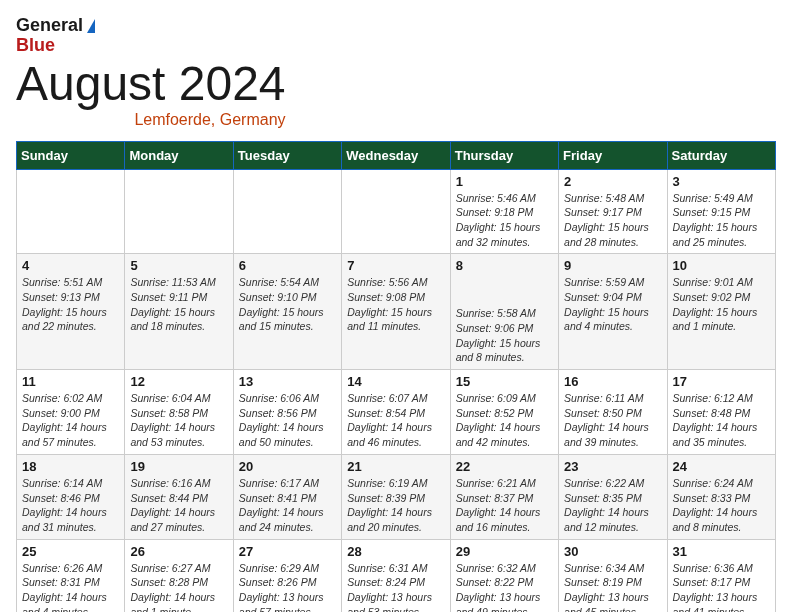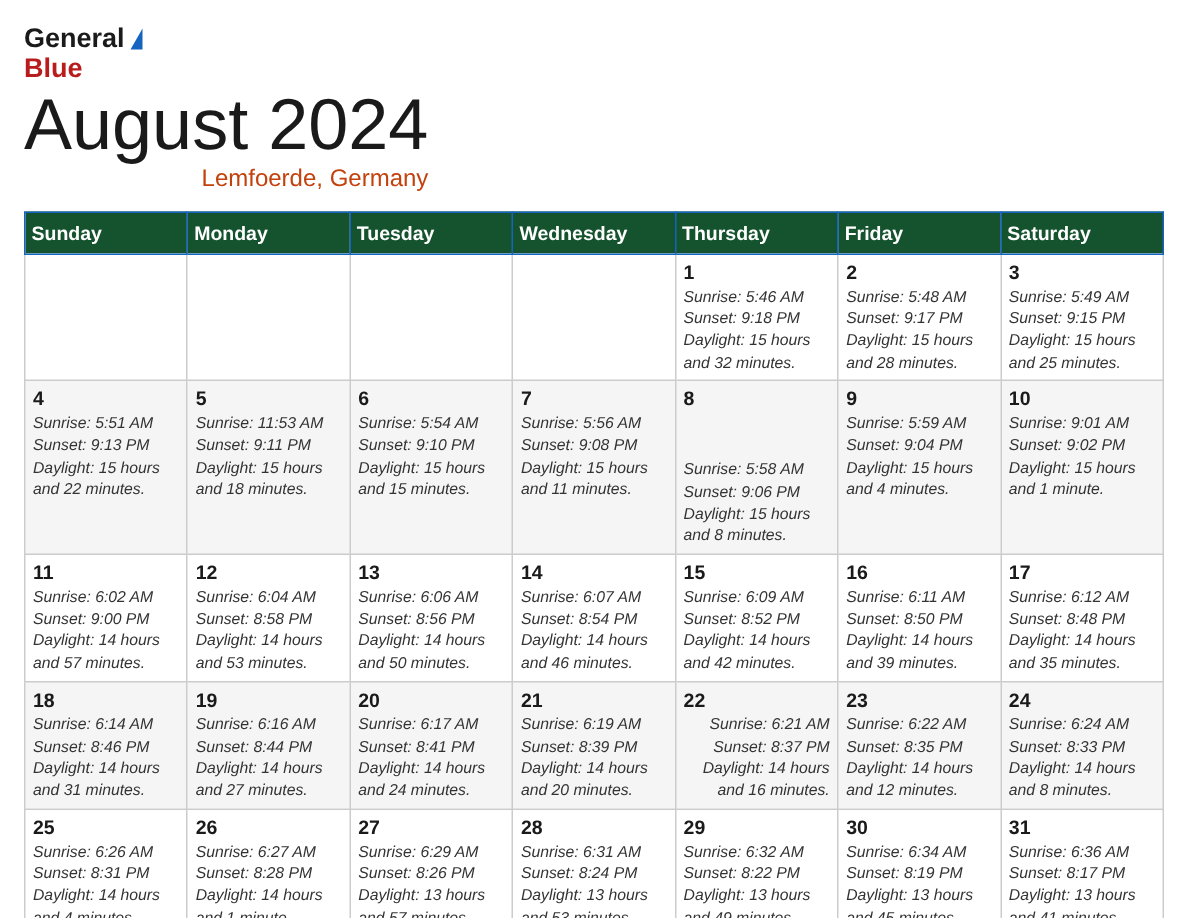--- a/index.html
+++ b/index.html
@@ -261,21 +261,21 @@
         </td>
         <td>
           <div class="day-num">21</div>
           <div class="day-info" style="white-space: pre-line;">Sunrise: 6:19 AM
 Sunset: 8:39 PM
 Daylight: 14 hours
 and 20 minutes.</div>
         </td>
         <td>
           <div class="day-num">22</div>
-          <div class="day-info" style="white-space: pre-line; text-align: right;">Sunrise: 6:21 AM
+          <div class="day-info" style="white-space: pre-line;">Sunrise: 6:21 AM
 Sunset: 8:37 PM
 Daylight: 14 hours
 and 16 minutes.</div>
         </td>
         <td>
           <div class="day-num">23</div>
           <div class="day-info" style="white-space: pre-line;">Sunrise: 6:22 AM
 Sunset: 8:35 PM
 Daylight: 14 hours
 and 12 minutes.</div>

